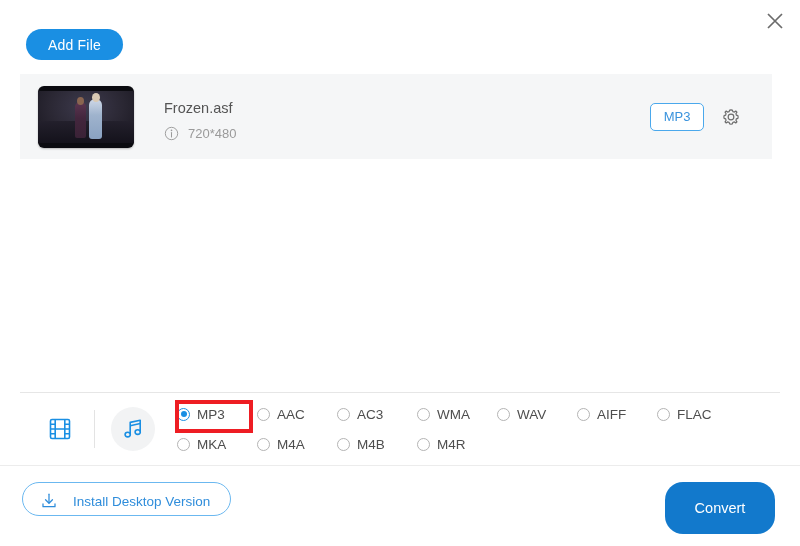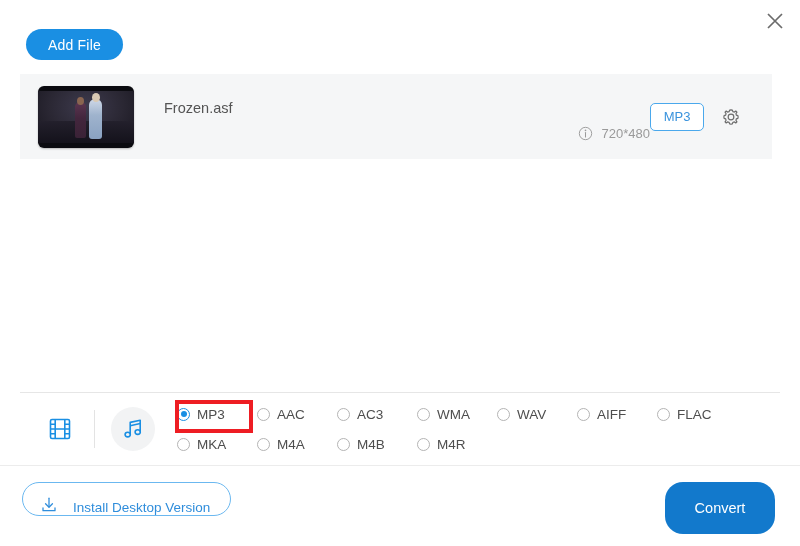--- a/index.html
+++ b/index.html
@@ -135,21 +135,20 @@
     font-size: 14.5px;
     color: #545454;
     line-height: 1.2;
     margin-top: 8px;
   }
   .file-sub {
     margin-top: 9px;
     display: flex;
     align-items: center;
     gap: 9px;
-    justify-content: flex-end;
   }
   .file-res {
     font-size: 13px;
     color: #9a9a9a;
   }
   .info-icon { display: block; }
 
   .format-tag {
     flex: none;
     margin-right: 14px;
@@ -300,21 +299,21 @@
     left: 22px;
     top: 482px;
     height: 34px;
     padding: 4px 20px 0 16px;
     border-radius: 18px;
     border: 1px solid #6bb8f0;
     background: #ffffff;
     color: #2f8ddb;
     font-size: 13.5px;
     display: flex;
-    align-items: flex-end;
+    align-items: center;
     gap: 14px;
     cursor: pointer;
     font-family: "Liberation Sans", sans-serif;
   }
   .convert-btn {
     position: absolute;
     right: 25px;
     top: 482px;
     width: 110px;
     height: 52px;

